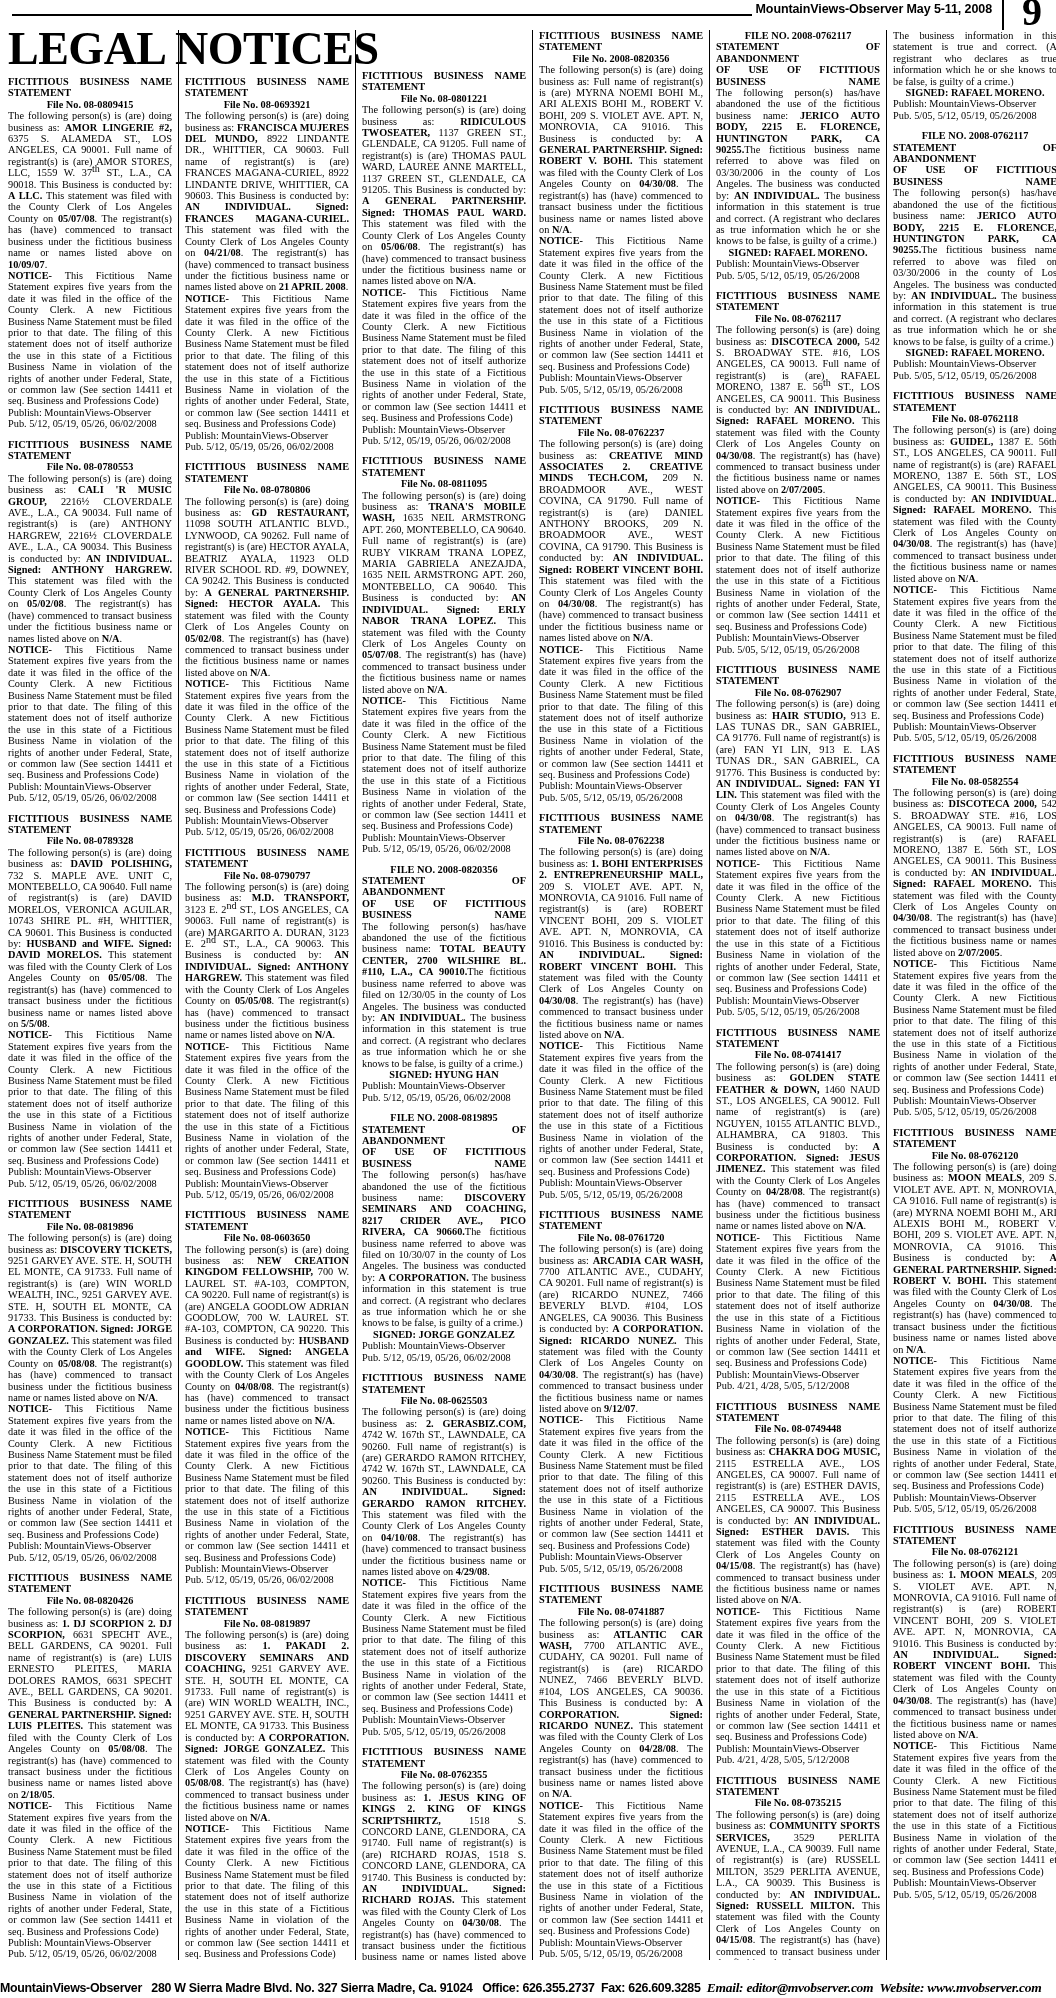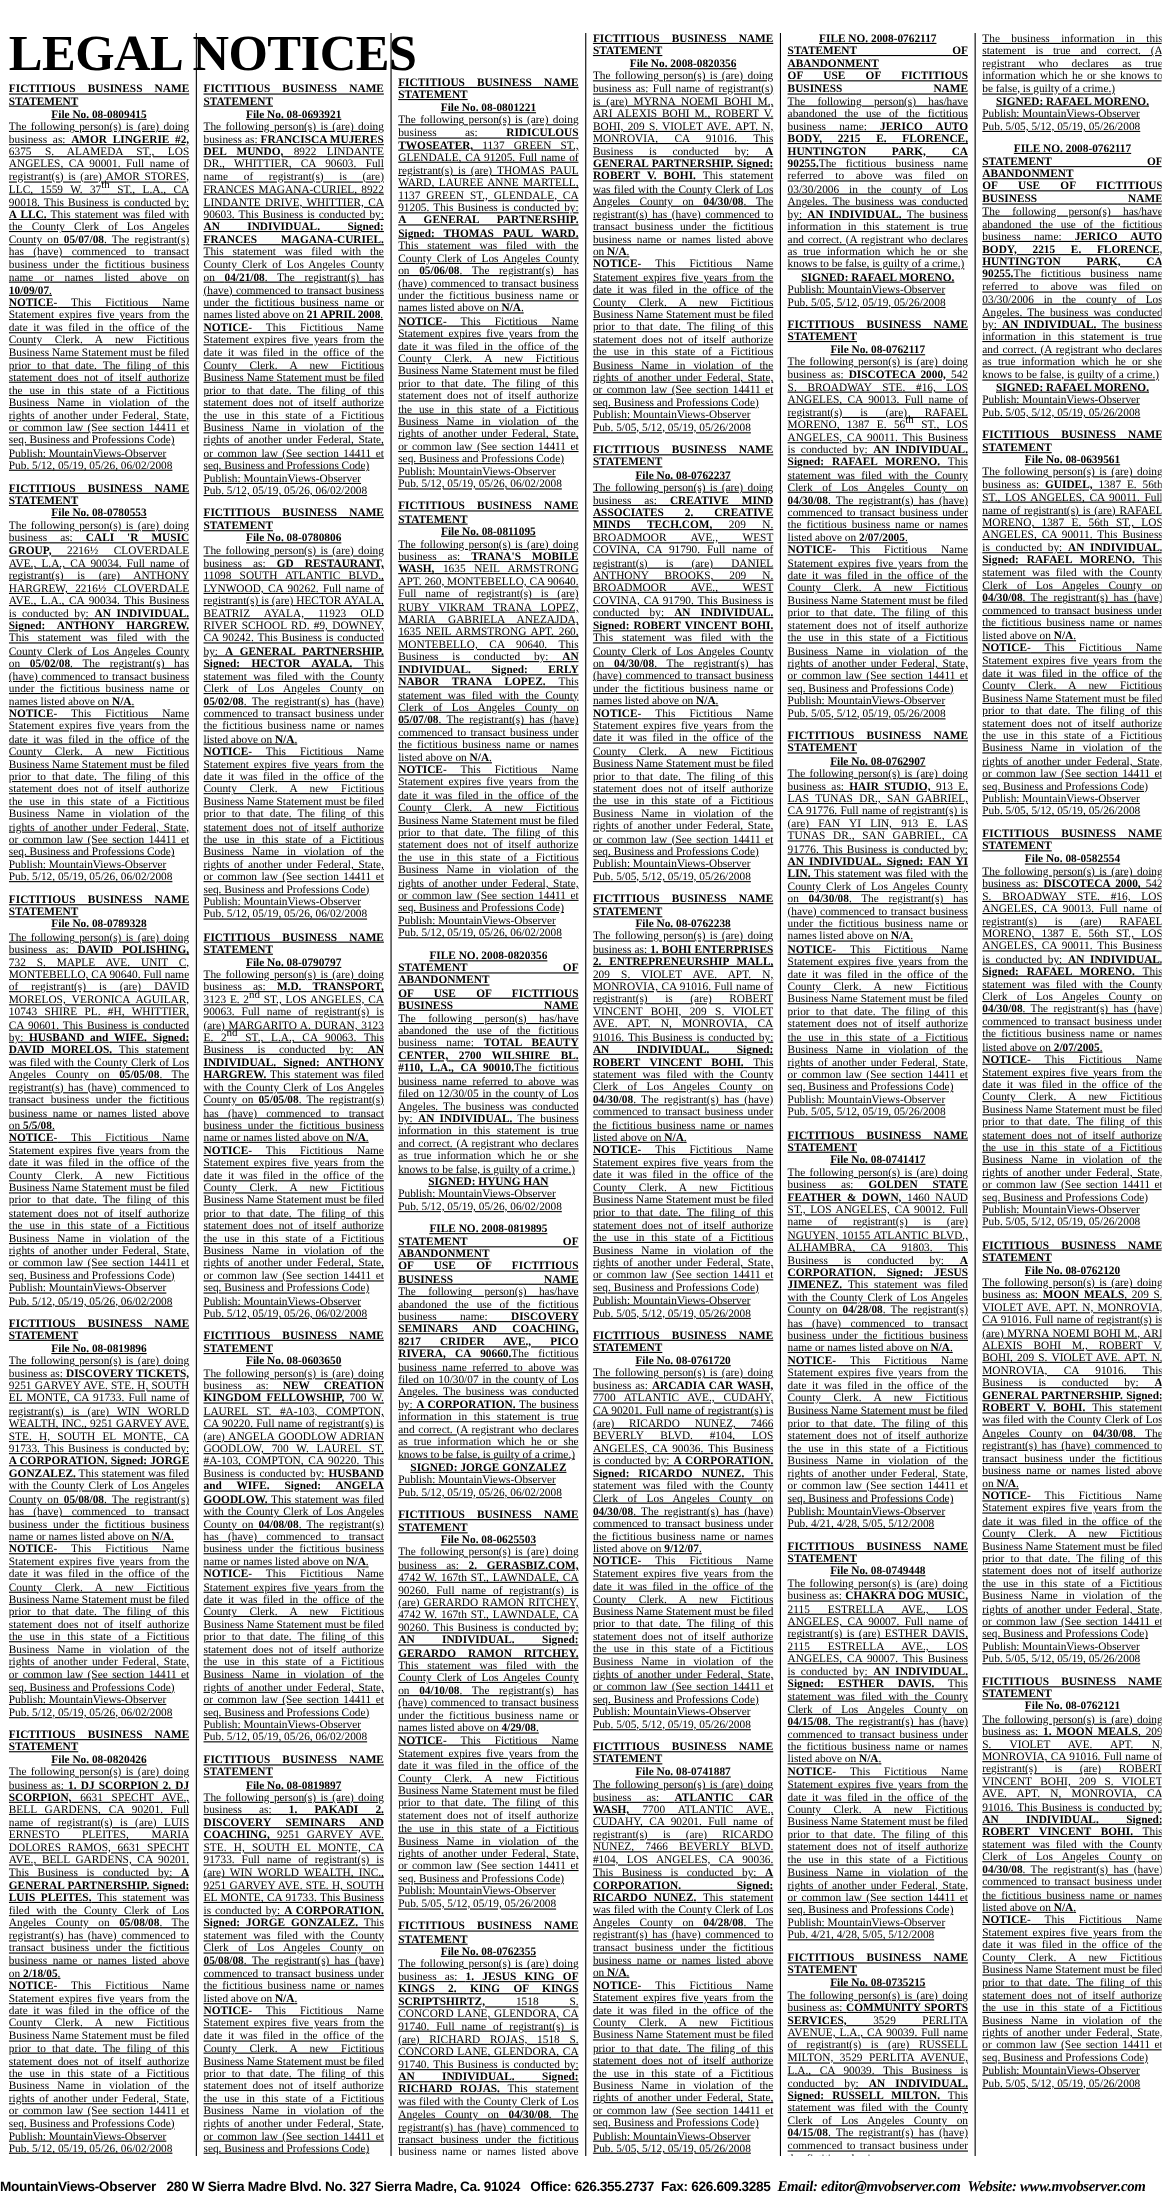--- a/index.html
+++ b/index.html
@@ -93,21 +93,20 @@
     display: flex;
     gap: 0px;
   }
   .col {
     width: 170px;
     flex: 0 0 170px;
     padding-right: 6px;
     box-sizing: border-box;
     overflow: hidden;
     position: relative;
-    text-decoration: underline;
   }
   .col + .col {
     border-left: 1px solid #000;
     padding-left: 6px;
     width: 177px;
     flex: 0 0 177px;
   }
   .col.first-col {
     padding-top: 46px;
   }
@@ -175,20 +174,26 @@
     font-style: italic;
     font-weight: bold;
     font-size: 13.5px;
   }
 </style>
 </head>
 <body>
 
 <div class="page">
 
+  <div class="masthead">
+    <div class="masthead-rule"></div>
+    <div class="masthead-line">MountainViews-Observer  May 5-11, 2008</div>
+    <div class="page-number-rule"></div>
+    <div class="page-number">9</div>
+  </div>
 
   <div class="title-zone">
     <h1 class="legal-title">LEGAL NOTICES</h1>
   </div>
 
   <div class="columns" id="columns">
       <div class="col first-col">
         <div class="notice">
           <div class="notice-head">FICTITIOUS  BUSINESS  NAME</div>
           <div class="notice-head nojust">STATEMENT</div>
@@ -450,21 +455,21 @@
           <div class="notice-head">OF   USE   OF   FICTITIOUS</div>
           <div class="notice-head">BUSINESS NAME</div>
           <p class="body-text">The following person(s) has/have abandoned the use of the fictitious business name: <b>JERICO AUTO BODY,</b><b> 2215 E. FLORENCE, HUNTINGTON PARK, CA 90255.</b>The fictitious business name referred to above was filed on 03/30/2006 in the county of Los Angeles. The business was conducted by: <b>AN INDIVIDUAL.</b> The business information in this statement is true and correct. (A registrant who declares as true information which he or she knows to be false, is guilty of a crime.)</p>
           <div class="file-no">SIGNED: RAFAEL MORENO.</div>
           <div class="pub-line">Publish: MountainViews-Observer</div>
           <div class="pub-line">Pub. 5/05, 5/12, 05/19, 05/26/2008</div>
         </div>
         <div class="notice">
           <div class="notice-head">FICTITIOUS  BUSINESS  NAME</div>
           <div class="notice-head nojust">STATEMENT</div>
-          <div class="file-no">File No. 08-0639561</div>
+          <div class="file-no">File No. 08-0762118</div>
           <p class="body-text">The following person(s) is (are) doing business as: <b>GUIDEL,</b> 1387 E. 56th ST., LOS ANGELES, CA 90011. Full name of registrant(s) is (are) RAFAEL MORENO, 1387 E. 56th ST., LOS ANGELES, CA 90011. This Business is conducted by: <b>AN INDIVIDUAL.</b> <b>Signed: RAFAEL MORENO.</b> This statement was filed with the County Clerk of Los Angeles County on <b>04/30/08</b>. The registrant(s) has (have) commenced to transact business under the fictitious business name or names listed above on <b>N/A</b>.</p>
           <p class="body-text"><b>NOTICE-</b> This Fictitious Name Statement expires five years from the date it was filed in the office of the County Clerk. A new Fictitious Business Name Statement must be filed prior to that date. The filing of this statement does not of itself authorize the use in this state of a Fictitious Business Name in violation of the rights of another under Federal, State, or common law (See section 14411 et seq. Business and Professions Code)</p>
           <div class="pub-line">Publish: MountainViews-Observer</div>
           <div class="pub-line">Pub. 5/05, 5/12, 05/19, 05/26/2008</div>
         </div>
         <div class="notice">
           <div class="notice-head">FICTITIOUS  BUSINESS  NAME</div>
           <div class="notice-head nojust">STATEMENT</div>
           <div class="file-no">File No. 08-0582554</div>
           <p class="body-text">The following person(s) is (are) doing business as: <b>DISCOTECA 2000,</b> 542 S. BROADWAY STE. #16, LOS ANGELES, CA 90013. Full name of registrant(s) is (are) RAFAEL MORENO, 1387 E. 56th ST., LOS ANGELES, CA 90011. This Business is conducted by: <b>AN INDIVIDUAL.</b> <b>Signed: RAFAEL MORENO.</b> This statement was filed with the County Clerk of Los Angeles County on <b>04/30/08</b>. The registrant(s) has (have) commenced to transact business under the fictitious business name or names listed above on <b>2/07/2005</b>.</p>

